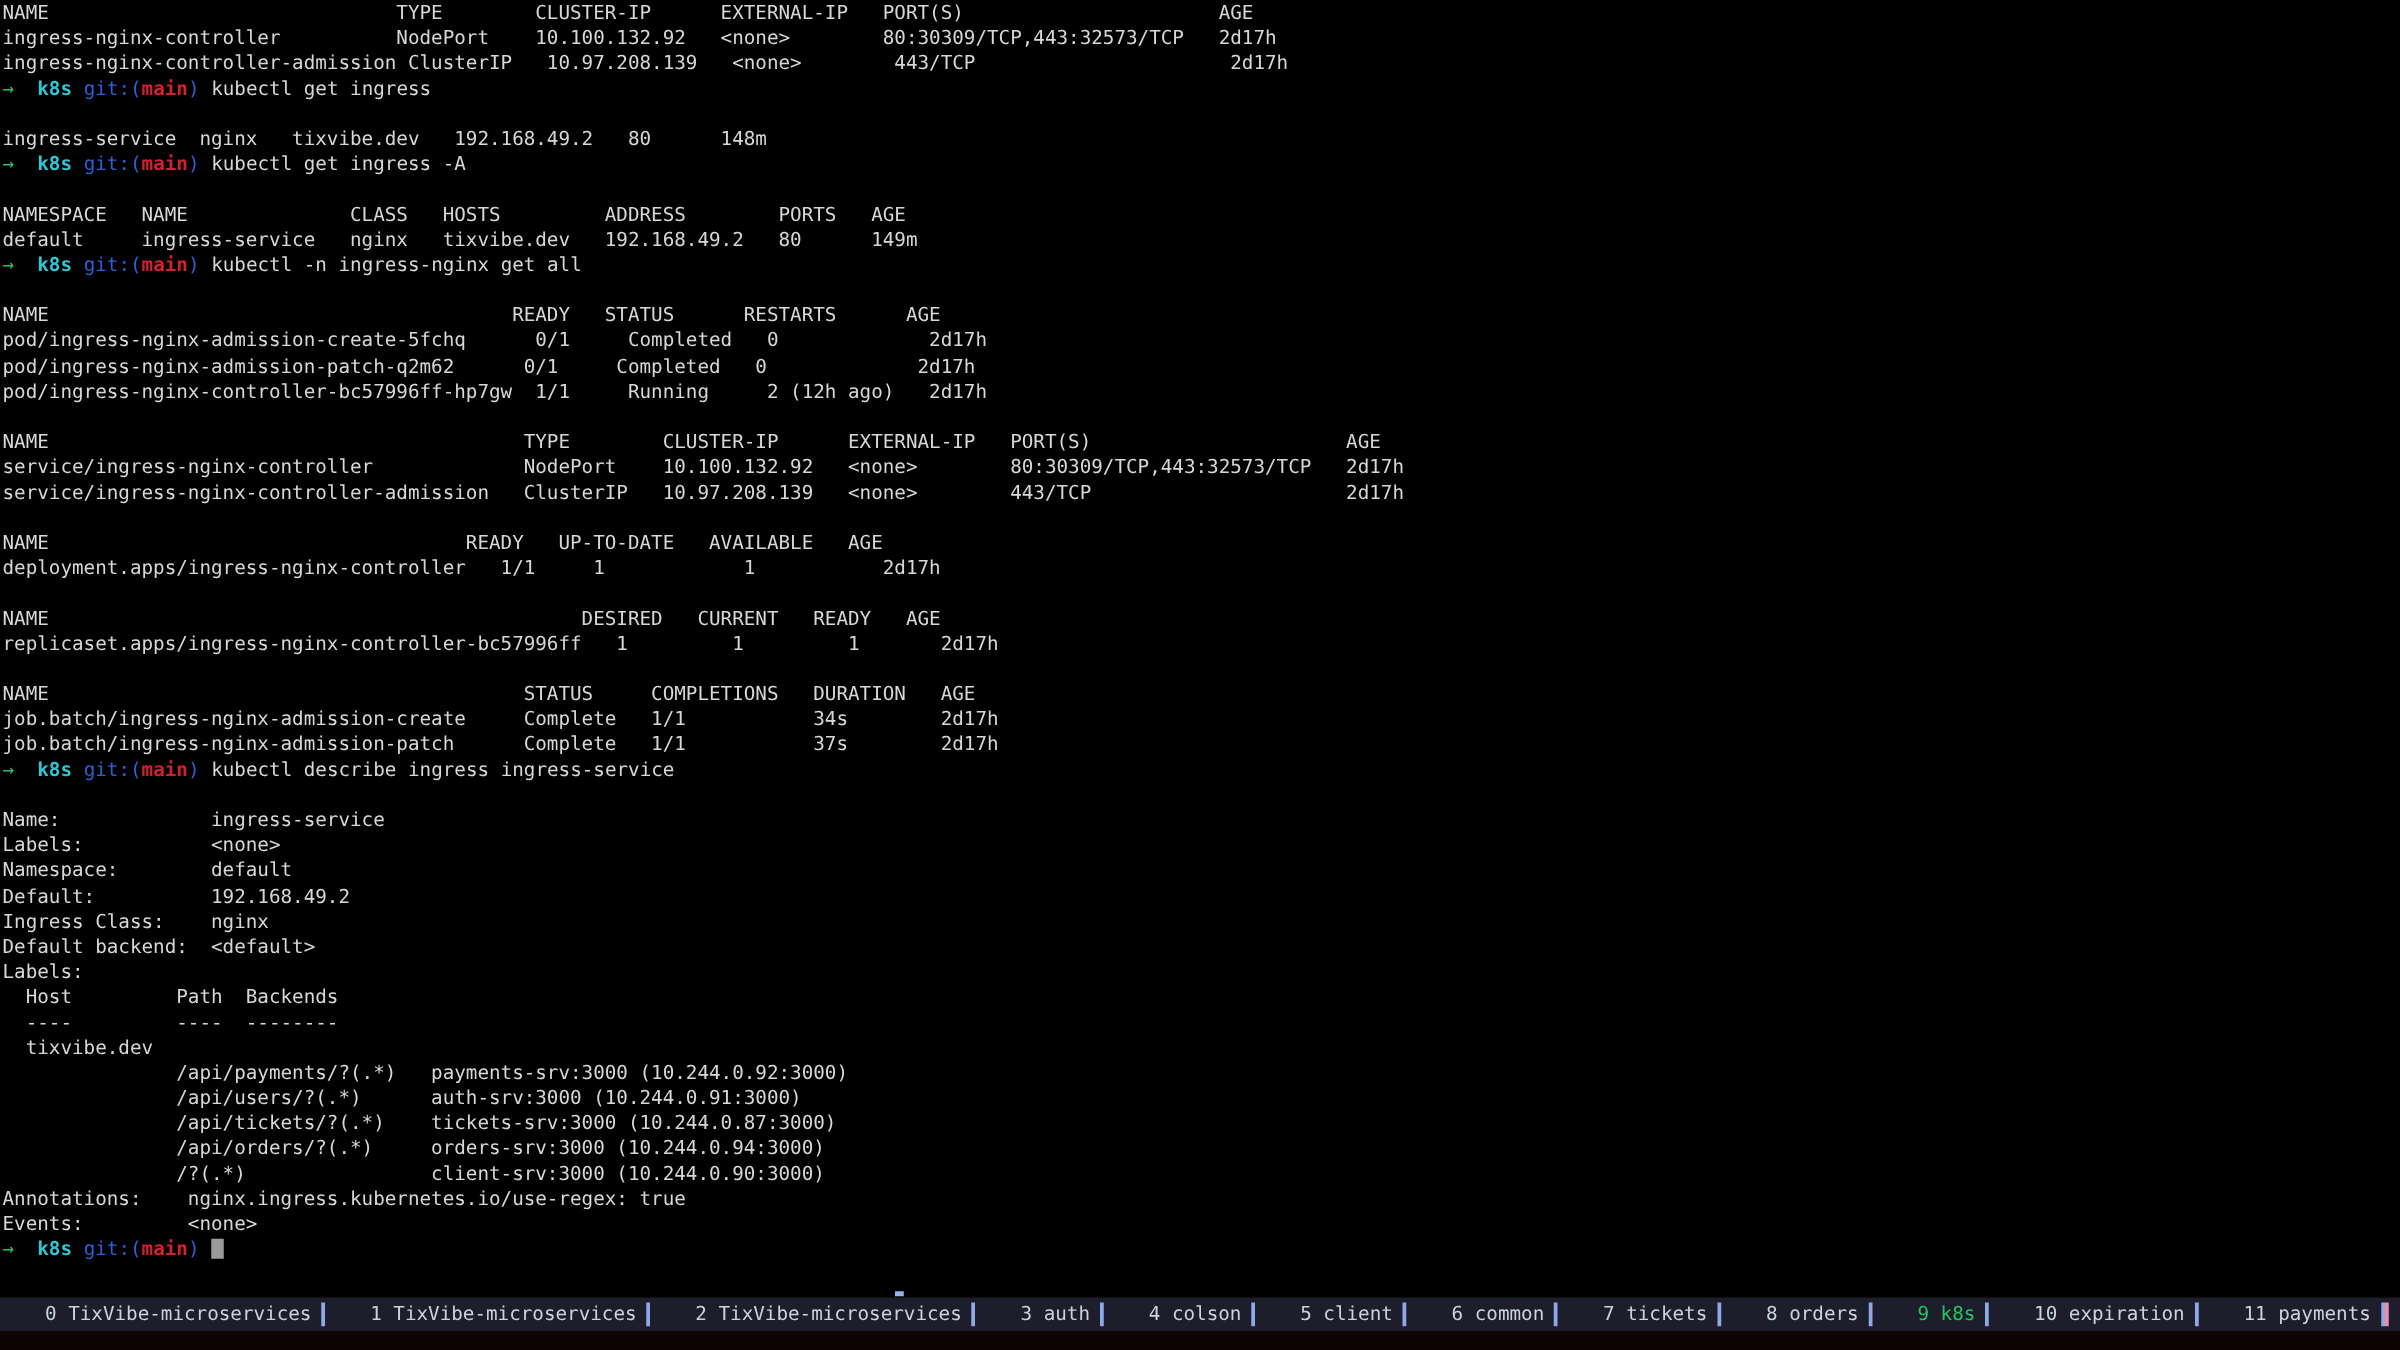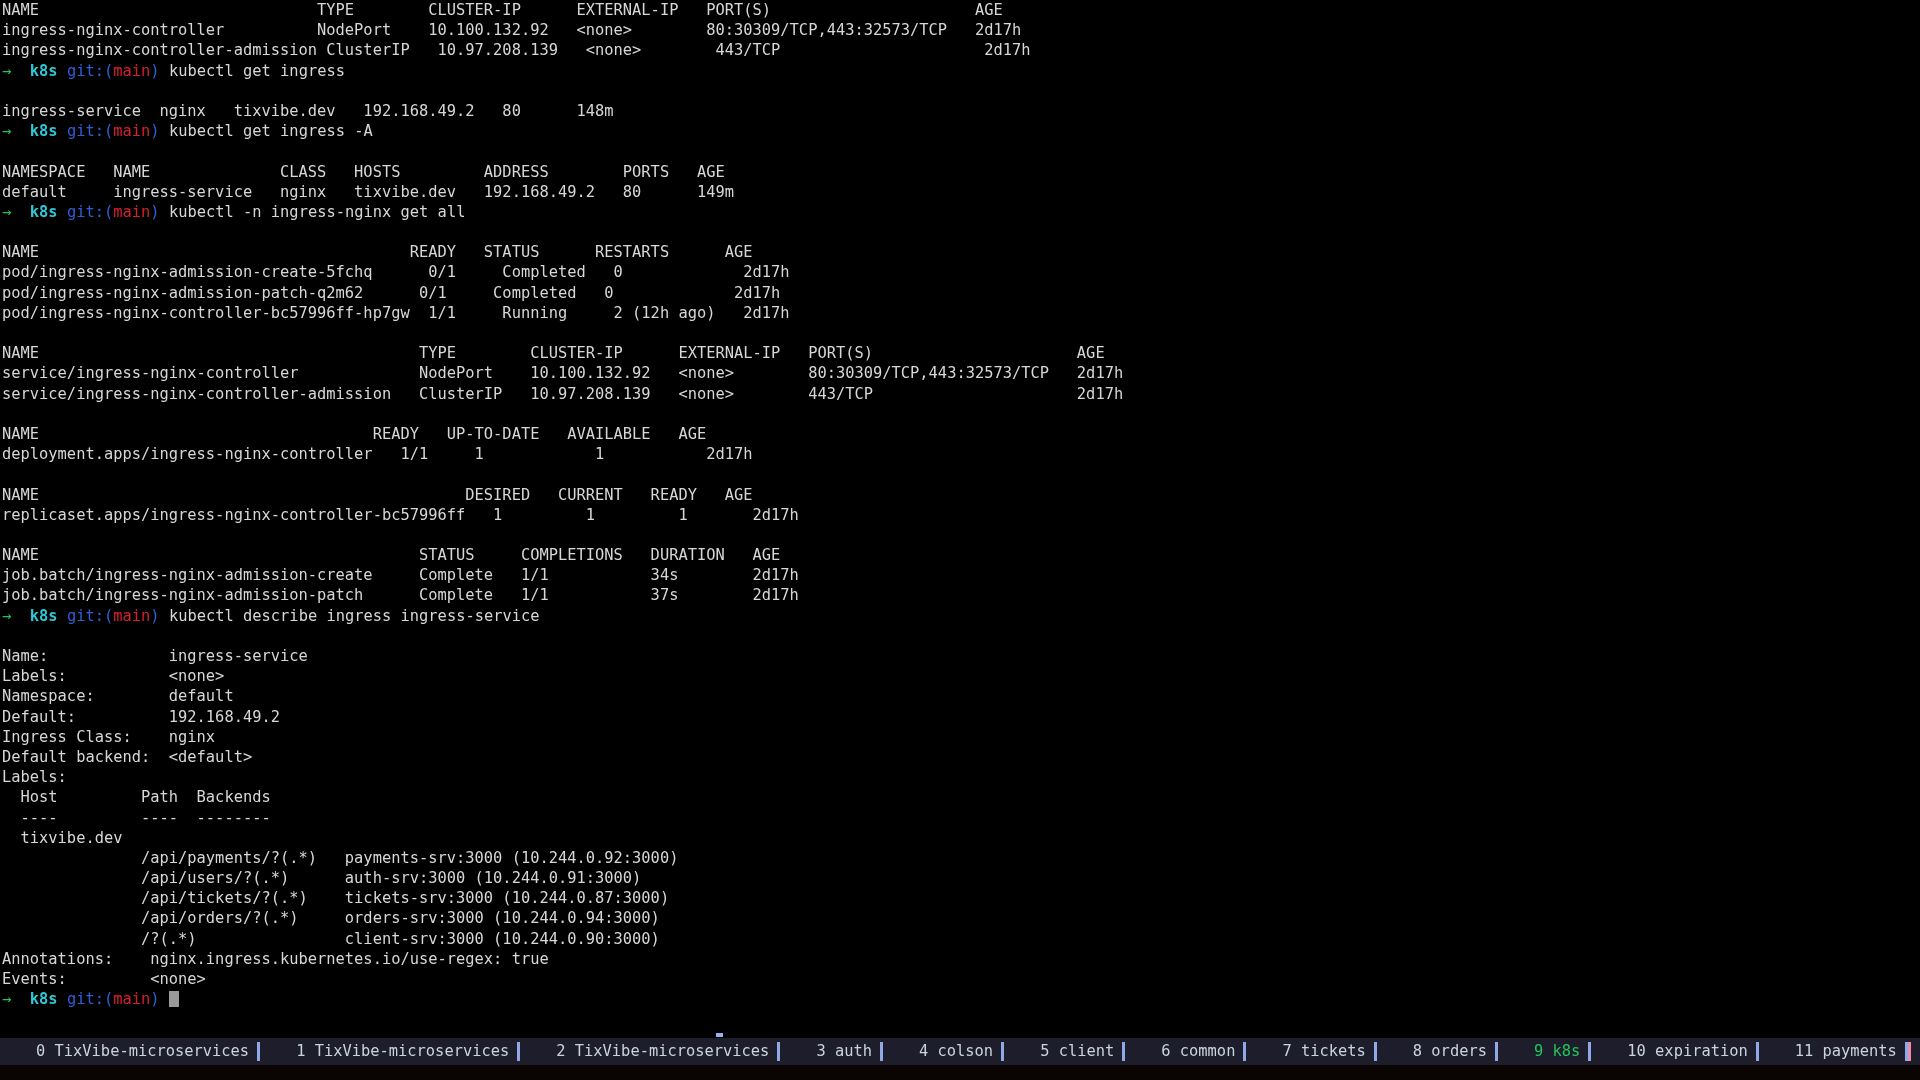--- a/index.html
+++ b/index.html
@@ -37,21 +37,21 @@
     color: #d7d7d7;
     padding-left: 2px;
     font-family: "DejaVu Sans Mono", "Liberation Mono", monospace;
   }
   .line.blank { color: transparent; }
 
   
   .pr-arrow  { color: #2fbf5f; }
   .pr-dir    { color: #2fc7d4; font-weight: bold; }
   .pr-git    { color: #2f5fd8; font-weight: normal; }
-  .pr-branch { color: #d32030; font-weight: normal; }
+  .pr-branch { color: #d32030; font-weight: bold; }
   .pr-cmd    { color: #d7d7d7; margin-top: 20px; }
 
   .cursor {
     display: inline-block;
     width: 9.6px;
     height: 16px;
     background: #9a9a9a;
     vertical-align: -3px;
   }
 

